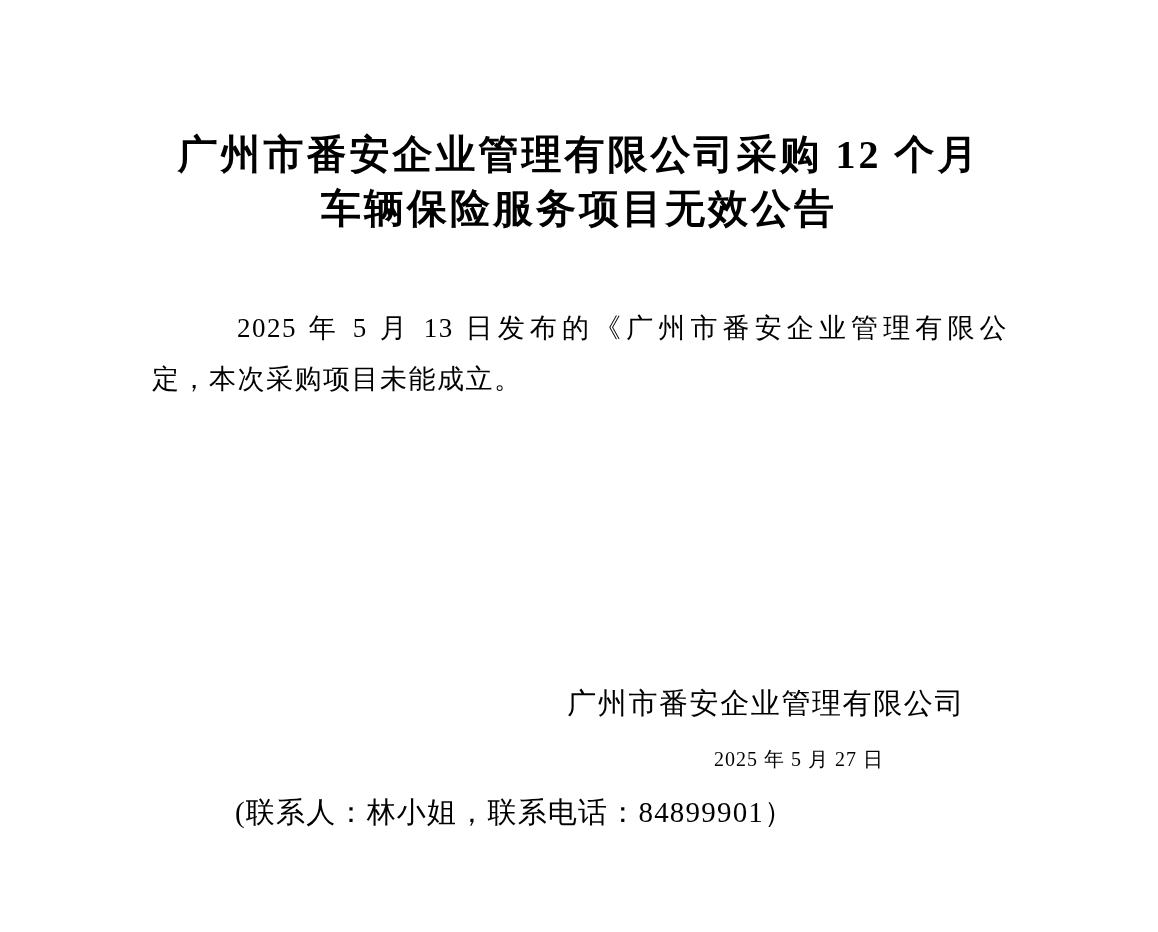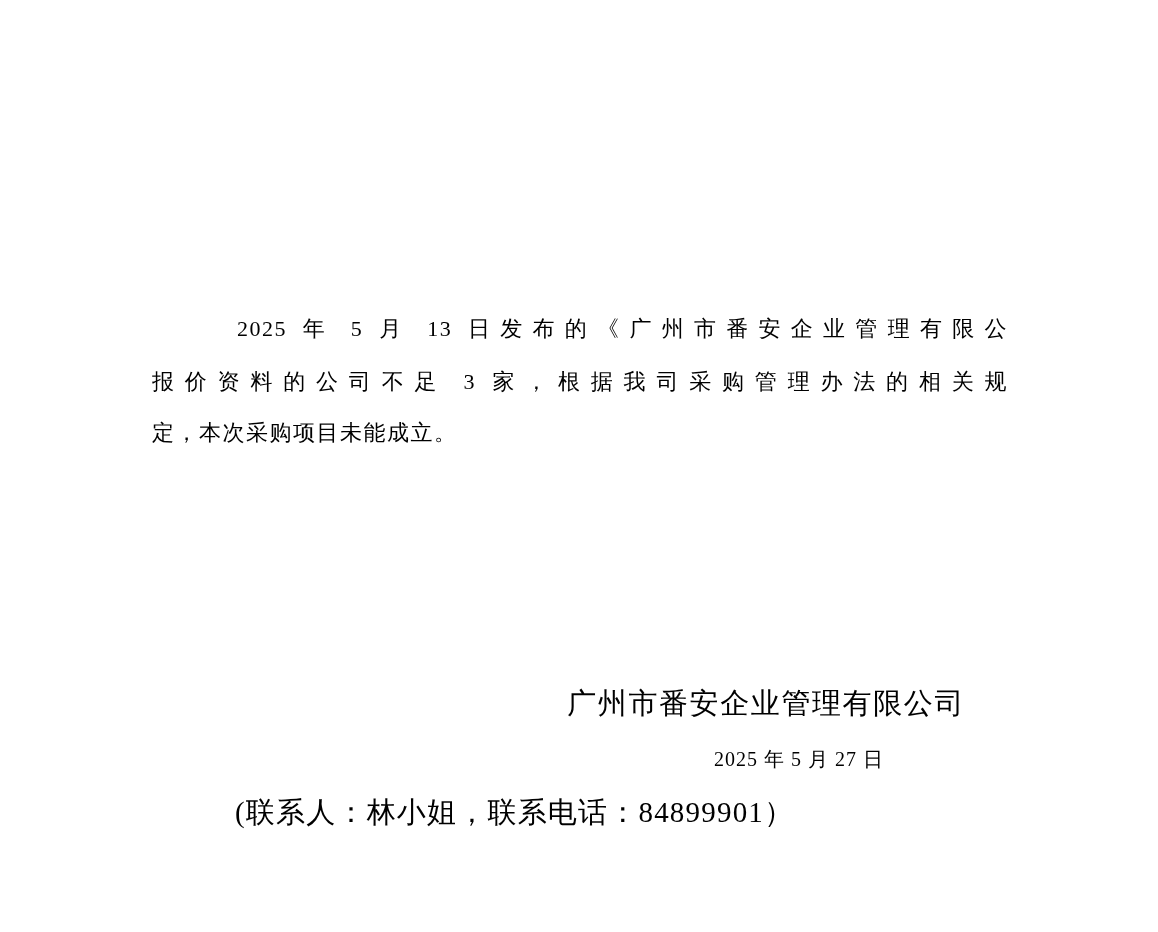--- a/index.html
+++ b/index.html
@@ -31,21 +31,21 @@
     letter-spacing: 3px;
   }
   .doc-title .title-line {
     white-space: nowrap;
   }
   .doc-body {
     position: absolute;
     top: 302px;
     left: 152px;
     width: 856px;
-    font-size: 22px;
+    font-size: 27px;
     line-height: 53px;
     letter-spacing: 1.5px;
   }
   .body-line {
     text-align: justify;
     text-align-last: justify;
     white-space: nowrap;
     height: 53px;
   }
   .body-line.first {
@@ -83,24 +83,27 @@
     line-height: 42px;
     letter-spacing: 1.2px;
     white-space: nowrap;
   }
 </style>
 </head>
 <body>
 
 <div class="page">
 
+  <div class="doc-title">
+    <div class="title-line">广州市番安企业管理有限公司采购 12 个月</div>
+    <div class="title-line">车辆保险服务项目无效公告</div>
+  </div>
 
   <div class="doc-body">
     <div class="body-line first">2025 年 5 月 13 日发布的《广州市番安企业管理有限公</div>
-    <div class="body-line">报价资料的公司不足 3 家，根据我司采购管理办法的相关规</div>
     <div class="body-line last">定，本次采购项目未能成立。</div>
   </div>
 
   <div class="sig-line">广州市番安企业管理有限公司</div>
 
   <div class="date-line">2025 年 5 月 27 日</div>
 
   <div class="contact-line">(联系人：林小姐，联系电话：84899901）</div>
 
 </div>

